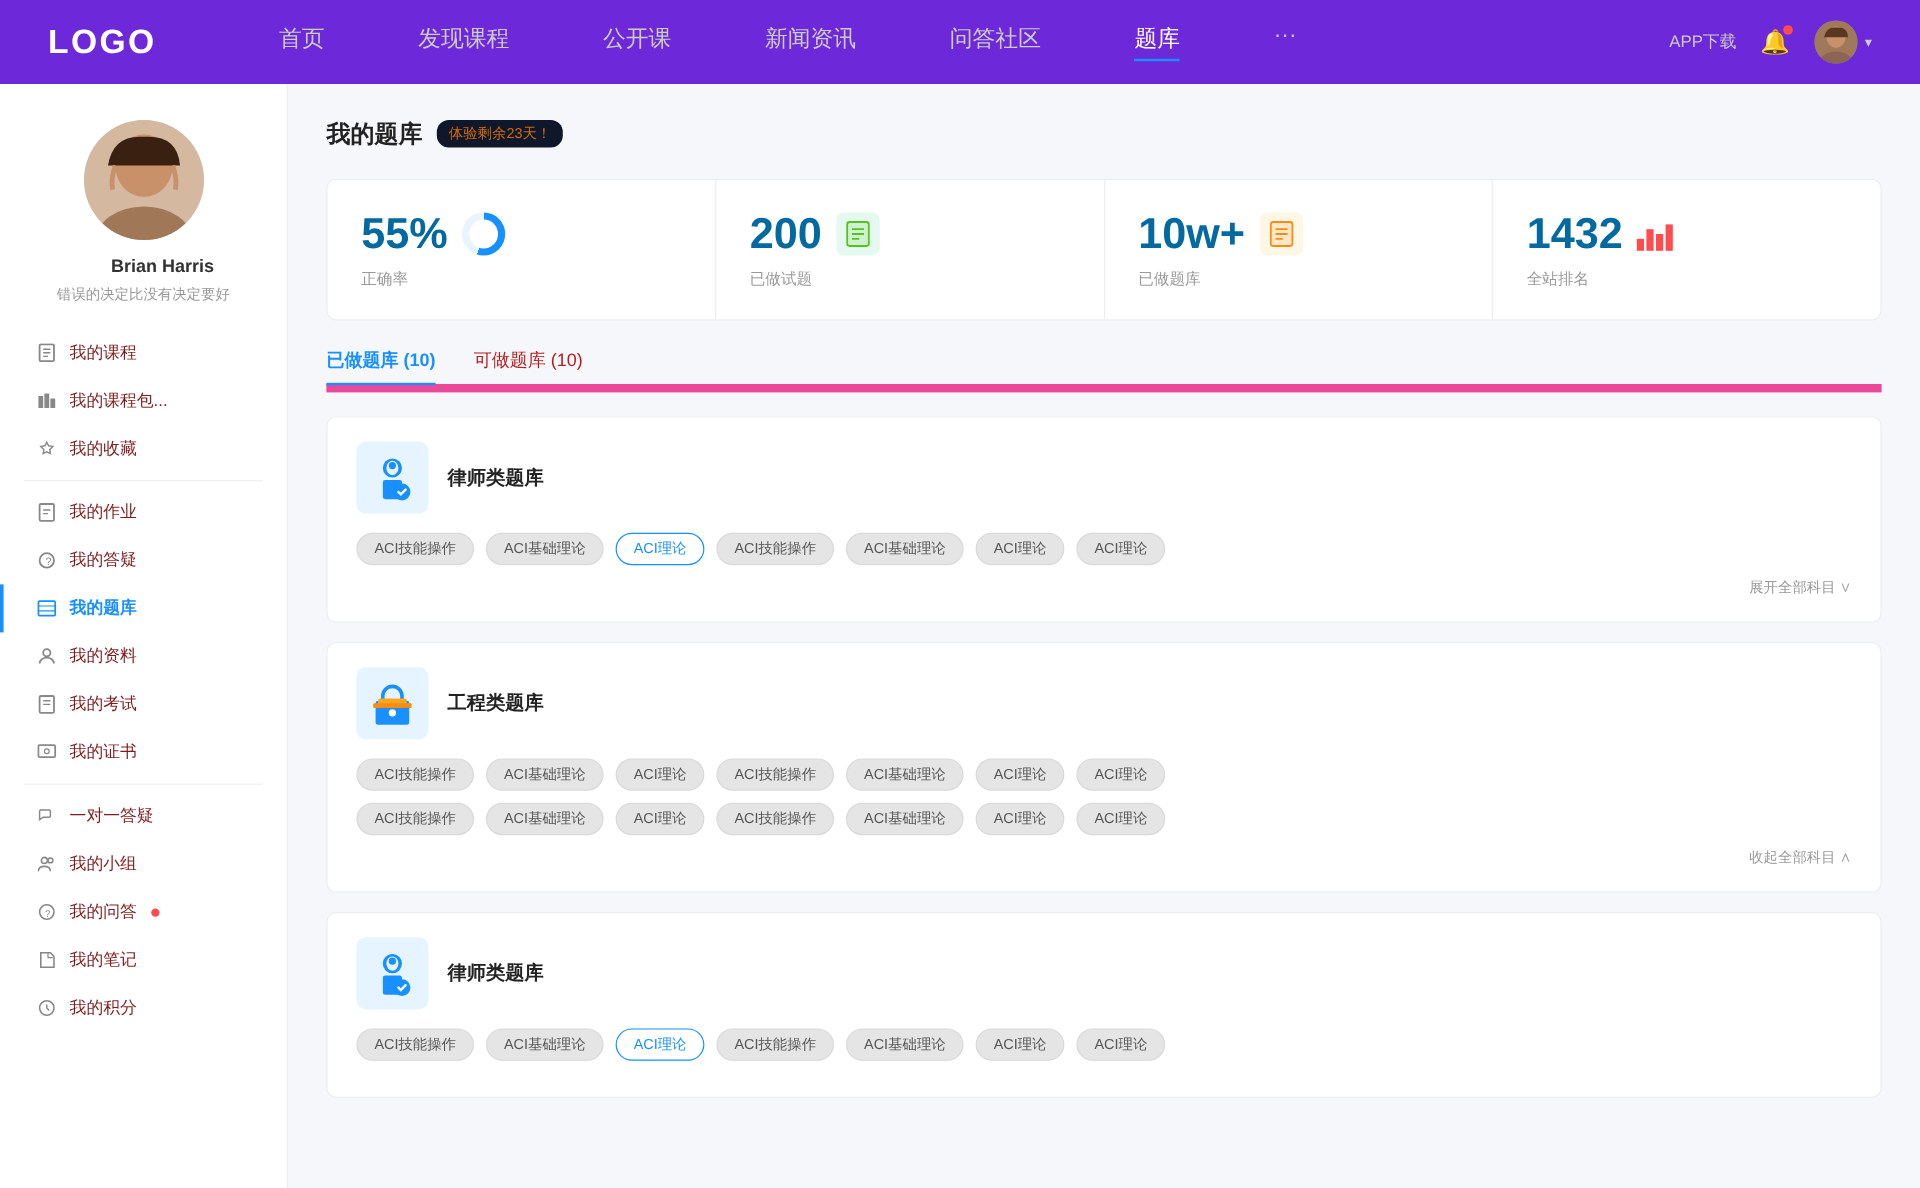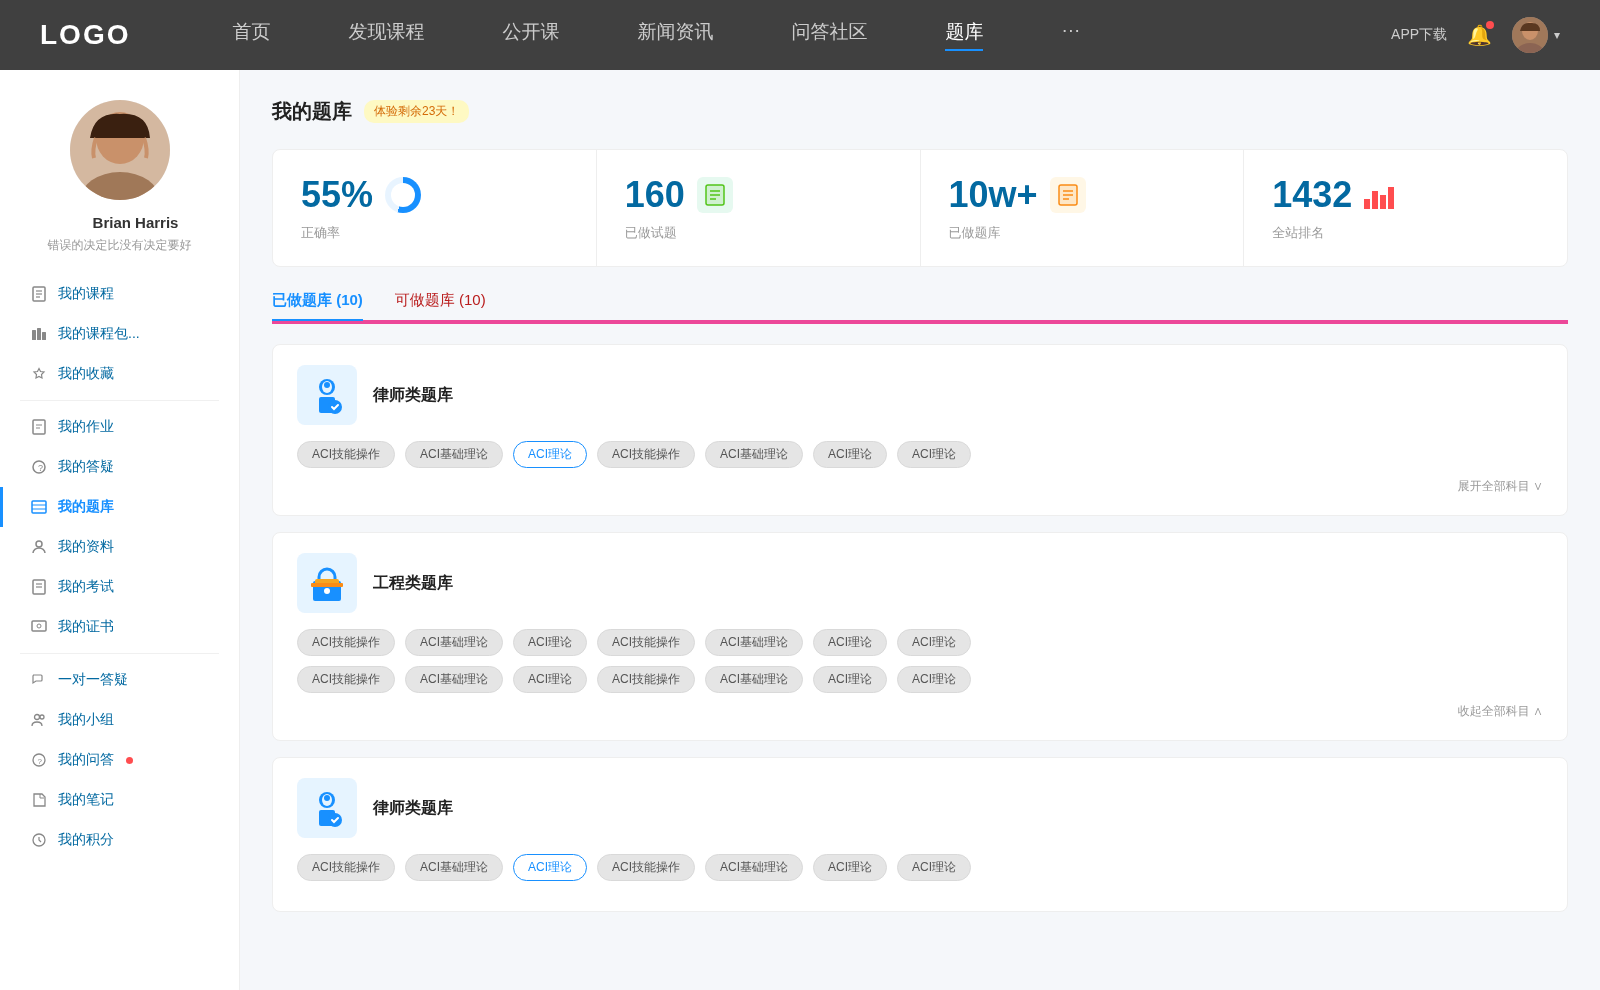--- a/index.html
+++ b/index.html
@@ -1,20 +1,20 @@
 <!DOCTYPE html>
 <html><head>
   <meta charset="utf-8">
   <style>
     * { box-sizing: border-box; margin: 0; padding: 0; }
     body { font-family: -apple-system, BlinkMacSystemFont, 'PingFang SC', 'Microsoft YaHei', sans-serif; background: #f0f2f5; min-height: 990px; }
 
     
     .header {
-      background: #404040;
+      background: #6d28d9;
       height: 70px;
       display: flex;
       align-items: center;
       padding: 0 40px;
       position: relative;
     }
     .header-logo {
       color: #fff;
       font-size: 28px;
       font-weight: bold;
@@ -119,21 +119,21 @@
     }
     .sidebar-menu {
       width: 100%;
     }
     .sidebar-item {
       display: flex;
       align-items: center;
       gap: 10px;
       padding: 11px 30px;
       font-size: 14px;
-      color: #0369a1;
+      color: #7f1d1d;
       cursor: pointer;
       position: relative;
     }
     .sidebar-item.active {
       color: #1890ff;
       font-weight: 600;
     }
     .sidebar-item.active::before {
       content: '';
       position: absolute;
@@ -175,21 +175,21 @@
       align-items: center;
       gap: 12px;
       margin-bottom: 24px;
     }
     .page-title {
       font-size: 20px;
       font-weight: 600;
       color: #222;
     }
     .trial-badge {
-      background: #fef9c3;
+      background: #0f172a;
       color: #d46b08;
       font-size: 12px;
       padding: 3px 10px;
       border-radius: 10px;
     }
 
     
     .stats-row {
       display: flex;
       gap: 0;
@@ -227,21 +227,21 @@
     .stat-label {
       font-size: 13px;
       color: #999;
     }
 
     
     .tabs-row {
       display: flex;
       gap: 32px;
       margin-bottom: 20px;
-      border-bottom: 4px solid #ec4899;
+      border-bottom: 7px solid #ec4899;
     }
     .tab-item {
       font-size: 15px;
       color: #b91c1c;
       padding-bottom: 10px;
       cursor: pointer;
       position: relative;
     }
     .tab-item.active {
       color: #1890ff;
@@ -551,21 +551,21 @@
       <div class="stat-item">
         <div class="stat-top">
           <span class="stat-value">55%</span>
           <div class="pie-chart"></div>
         </div>
         <span class="stat-label">正确率</span>
       </div>
 
       <div class="stat-item">
         <div class="stat-top">
-          <span class="stat-value">160</span>
+          <span class="stat-value">200</span>
           <div class="stat-icon" style="background:#e6f9f0;">
             <svg width="22" height="22" viewBox="0 0 22 22" fill="none">
                 <rect x="2" y="1" width="18" height="20" rx="2" fill="#52c41a" opacity="0.15"></rect>
                 <rect x="2" y="1" width="18" height="20" rx="2" stroke="#52c41a" stroke-width="1.5"></rect>
                 <line x1="6" y1="7" x2="16" y2="7" stroke="#52c41a" stroke-width="1.5"></line>
                 <line x1="6" y1="11" x2="16" y2="11" stroke="#52c41a" stroke-width="1.5"></line>
                 <line x1="6" y1="15" x2="12" y2="15" stroke="#52c41a" stroke-width="1.5"></line>
               </svg>
           </div>
         </div>

